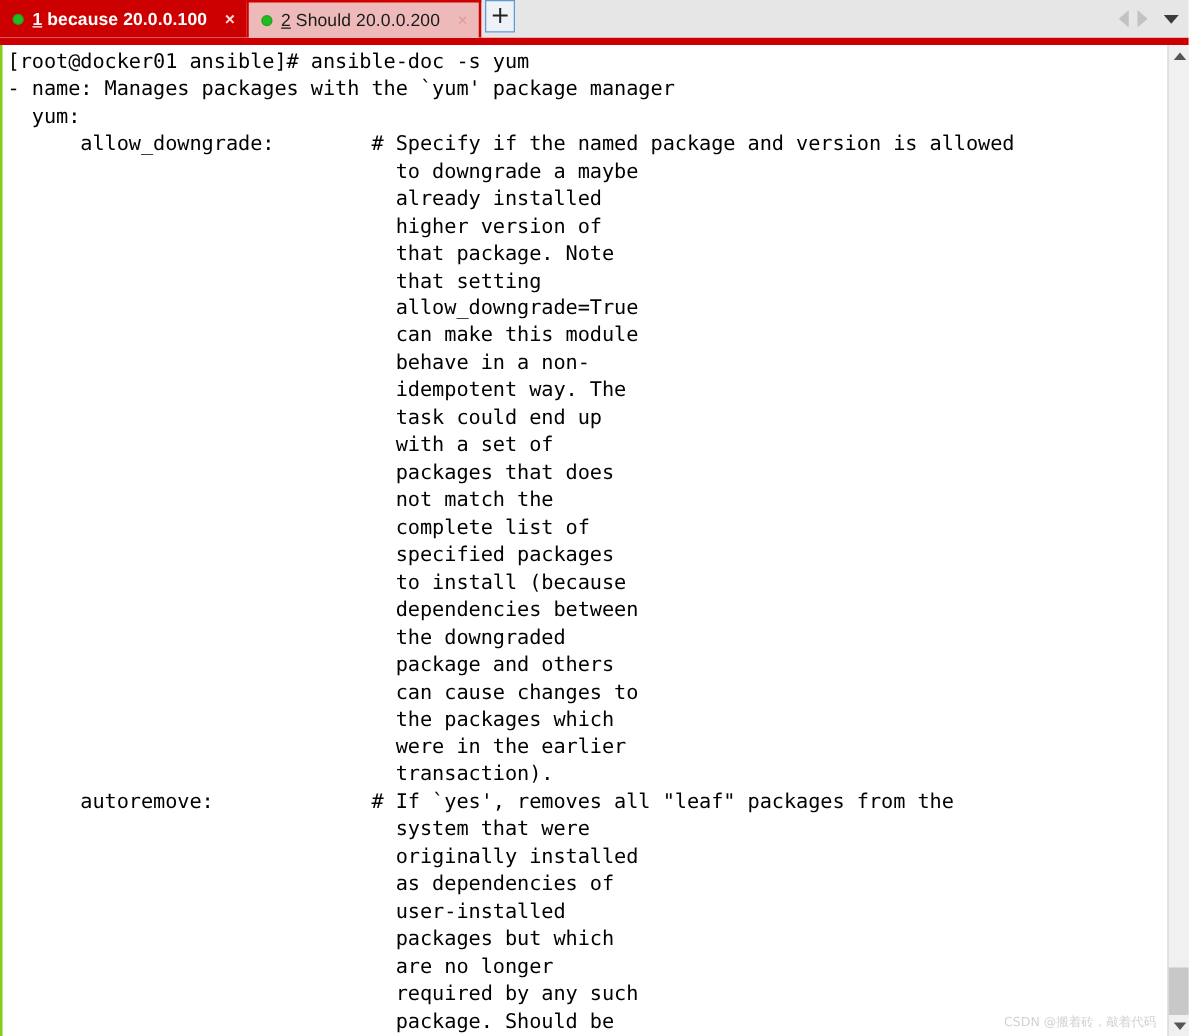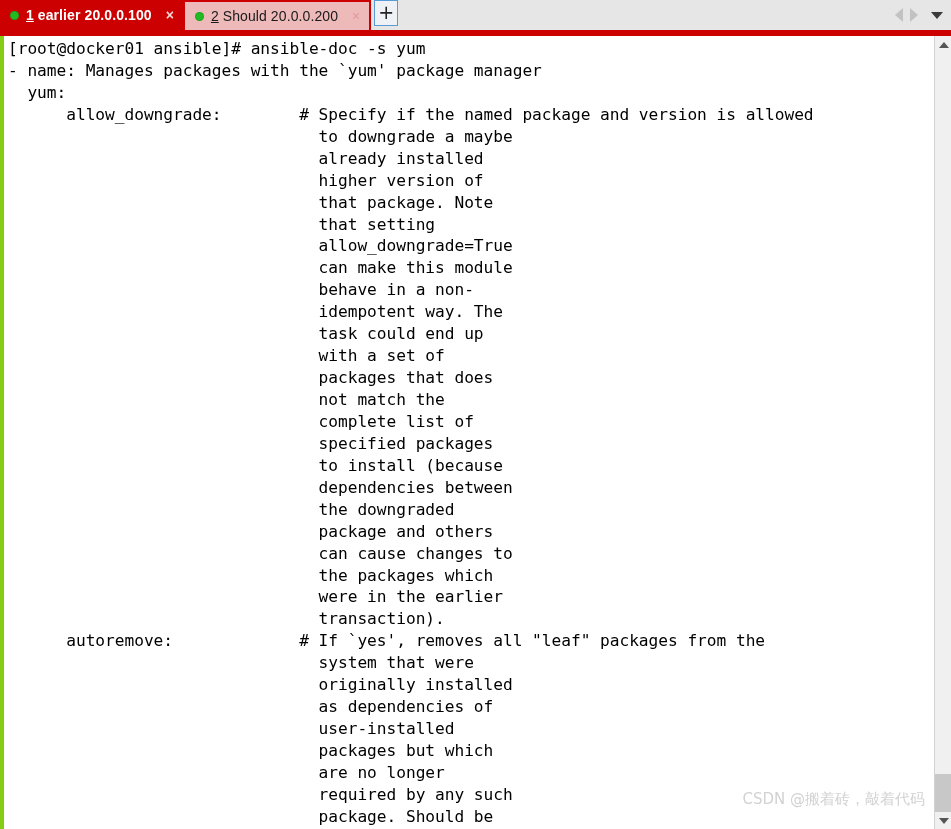--- a/index.html
+++ b/index.html
@@ -135,21 +135,21 @@
     top: 36px;
     right: 0;
     bottom: 0;
     display: flex;
     background: #ffffff;
   }
   .term {
     flex: 1 1 auto;
     position: relative;
     background: #ffffff;
-    border-left: 4px solid #84cc16;
+    border-left: 2px solid #84cc16;
     overflow: hidden;
     box-sizing: border-box;
   }
   .term-inner {
     padding: 2px 0 0 4px;
     font-family: "DejaVu Sans Mono", "Liberation Mono", monospace;
     font-size: 16.2px;
     line-height: 21.95px;
     color: #000000;
     white-space: pre;
@@ -199,41 +199,41 @@
     right: 0;
     bottom: 0;
     height: 38px;
     background: #c8c8c8;
   }
 
   
   .watermark {
     position: absolute;
     right: 26px;
-    bottom: 20px;
+    bottom: 4px;
     font-family: "DejaVu Sans", sans-serif;
-    font-size: 15px;
+    font-size: 10px;
     color: #d2d2d2;
     white-space: nowrap;
     pointer-events: none;
     user-select: none;
   }
 </style>
 </head>
 <body>
 
 <div class="app">
 
   <div class="tabbar">
     <div class="tabs">
 
       <div class="tab active">
         <span class="tab-dot"></span>
         <span class="tab-num">1</span>
-        <span class="tab-title">earlier 20.0.0.100</span>
+        <span class="tab-title">because 20.0.0.100</span>
         <span class="tab-close">×</span>
       </div>
 
       <div class="tab inactive">
         <span class="tab-dot"></span>
         <span class="tab-num">2</span>
         <span class="tab-title">Should 20.0.0.200</span>
         <span class="tab-close">×</span>
       </div>
 

